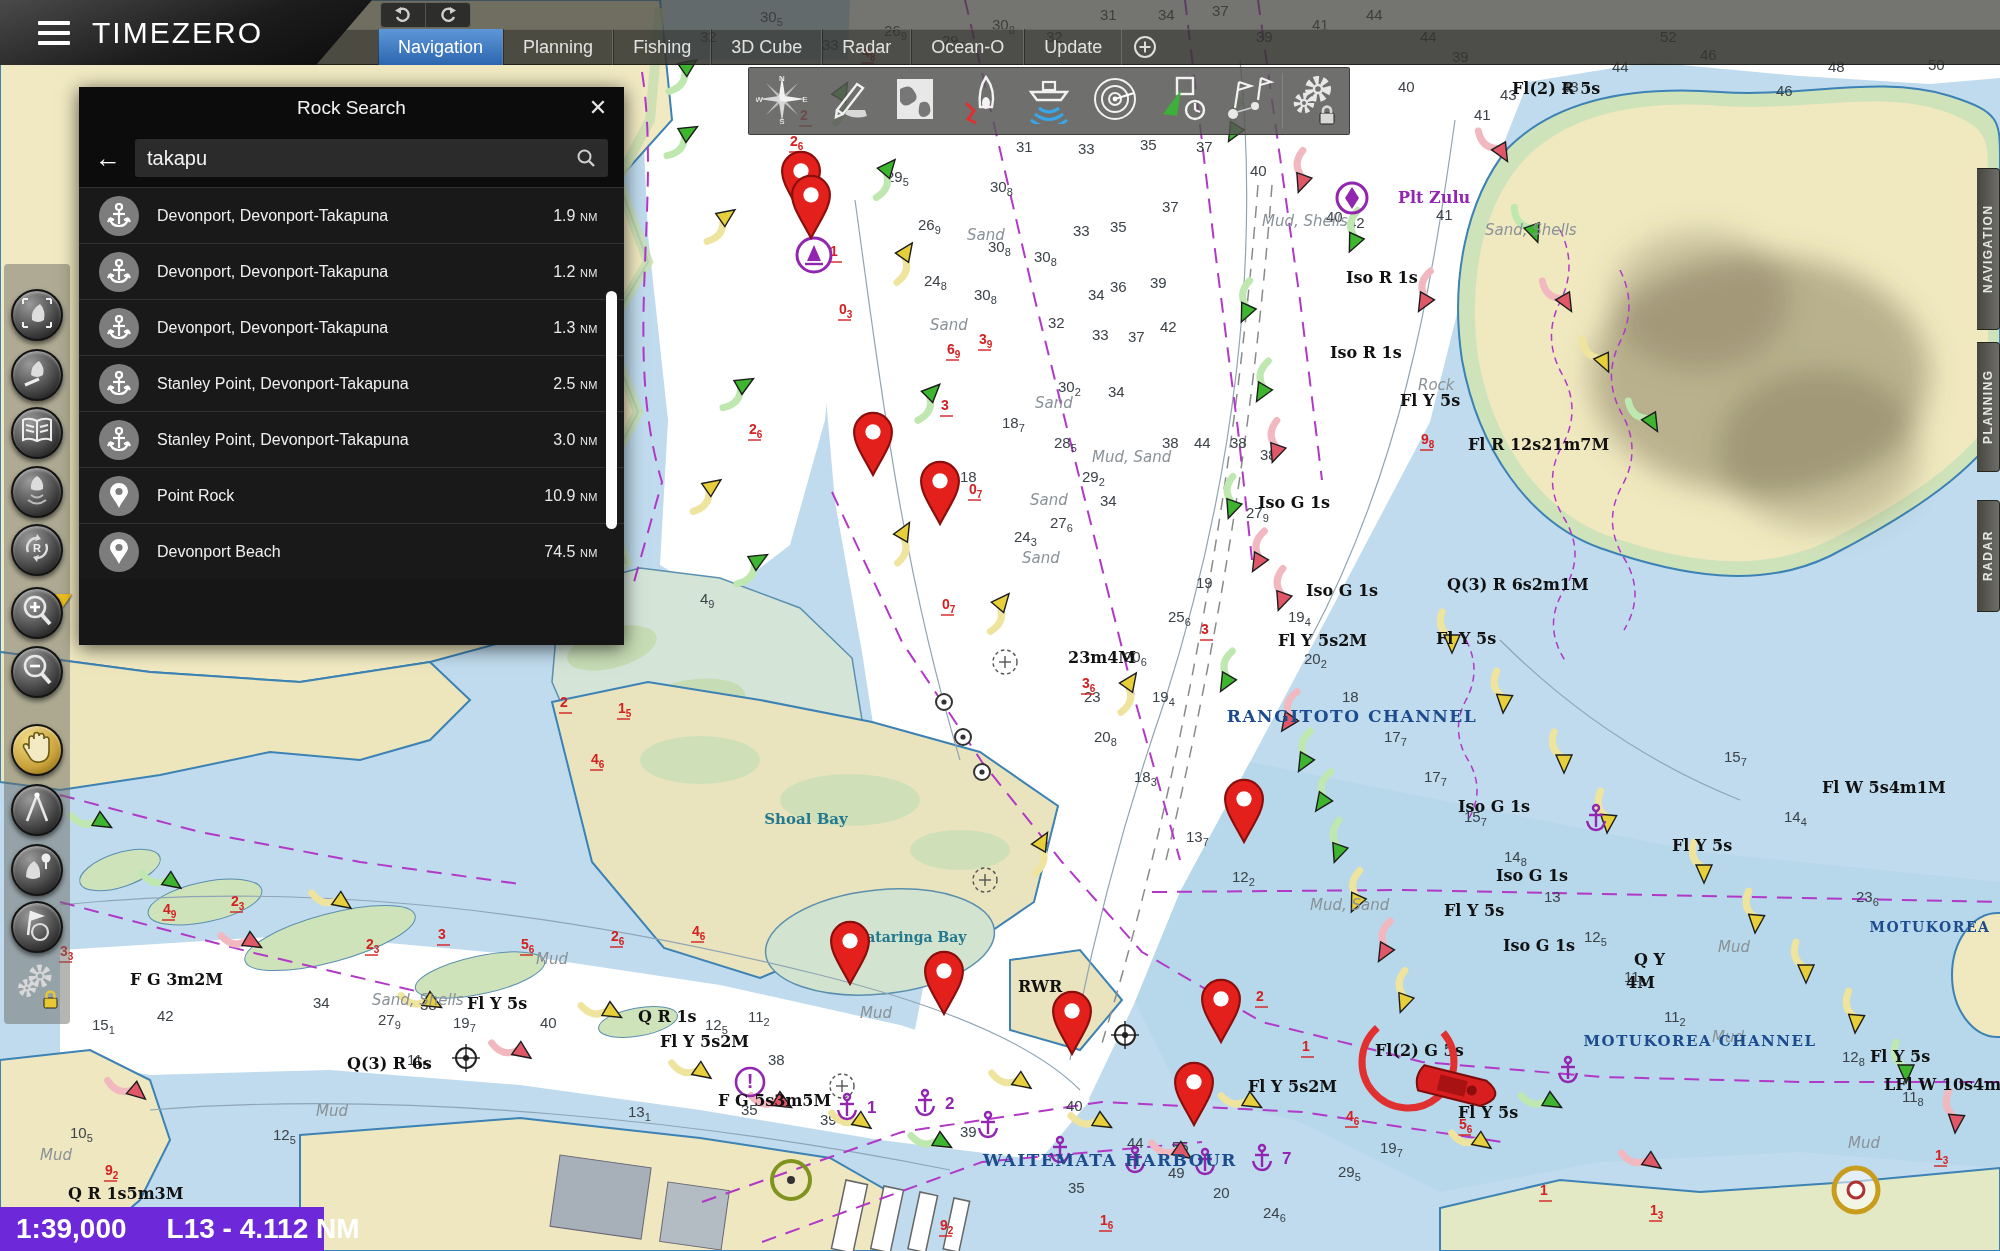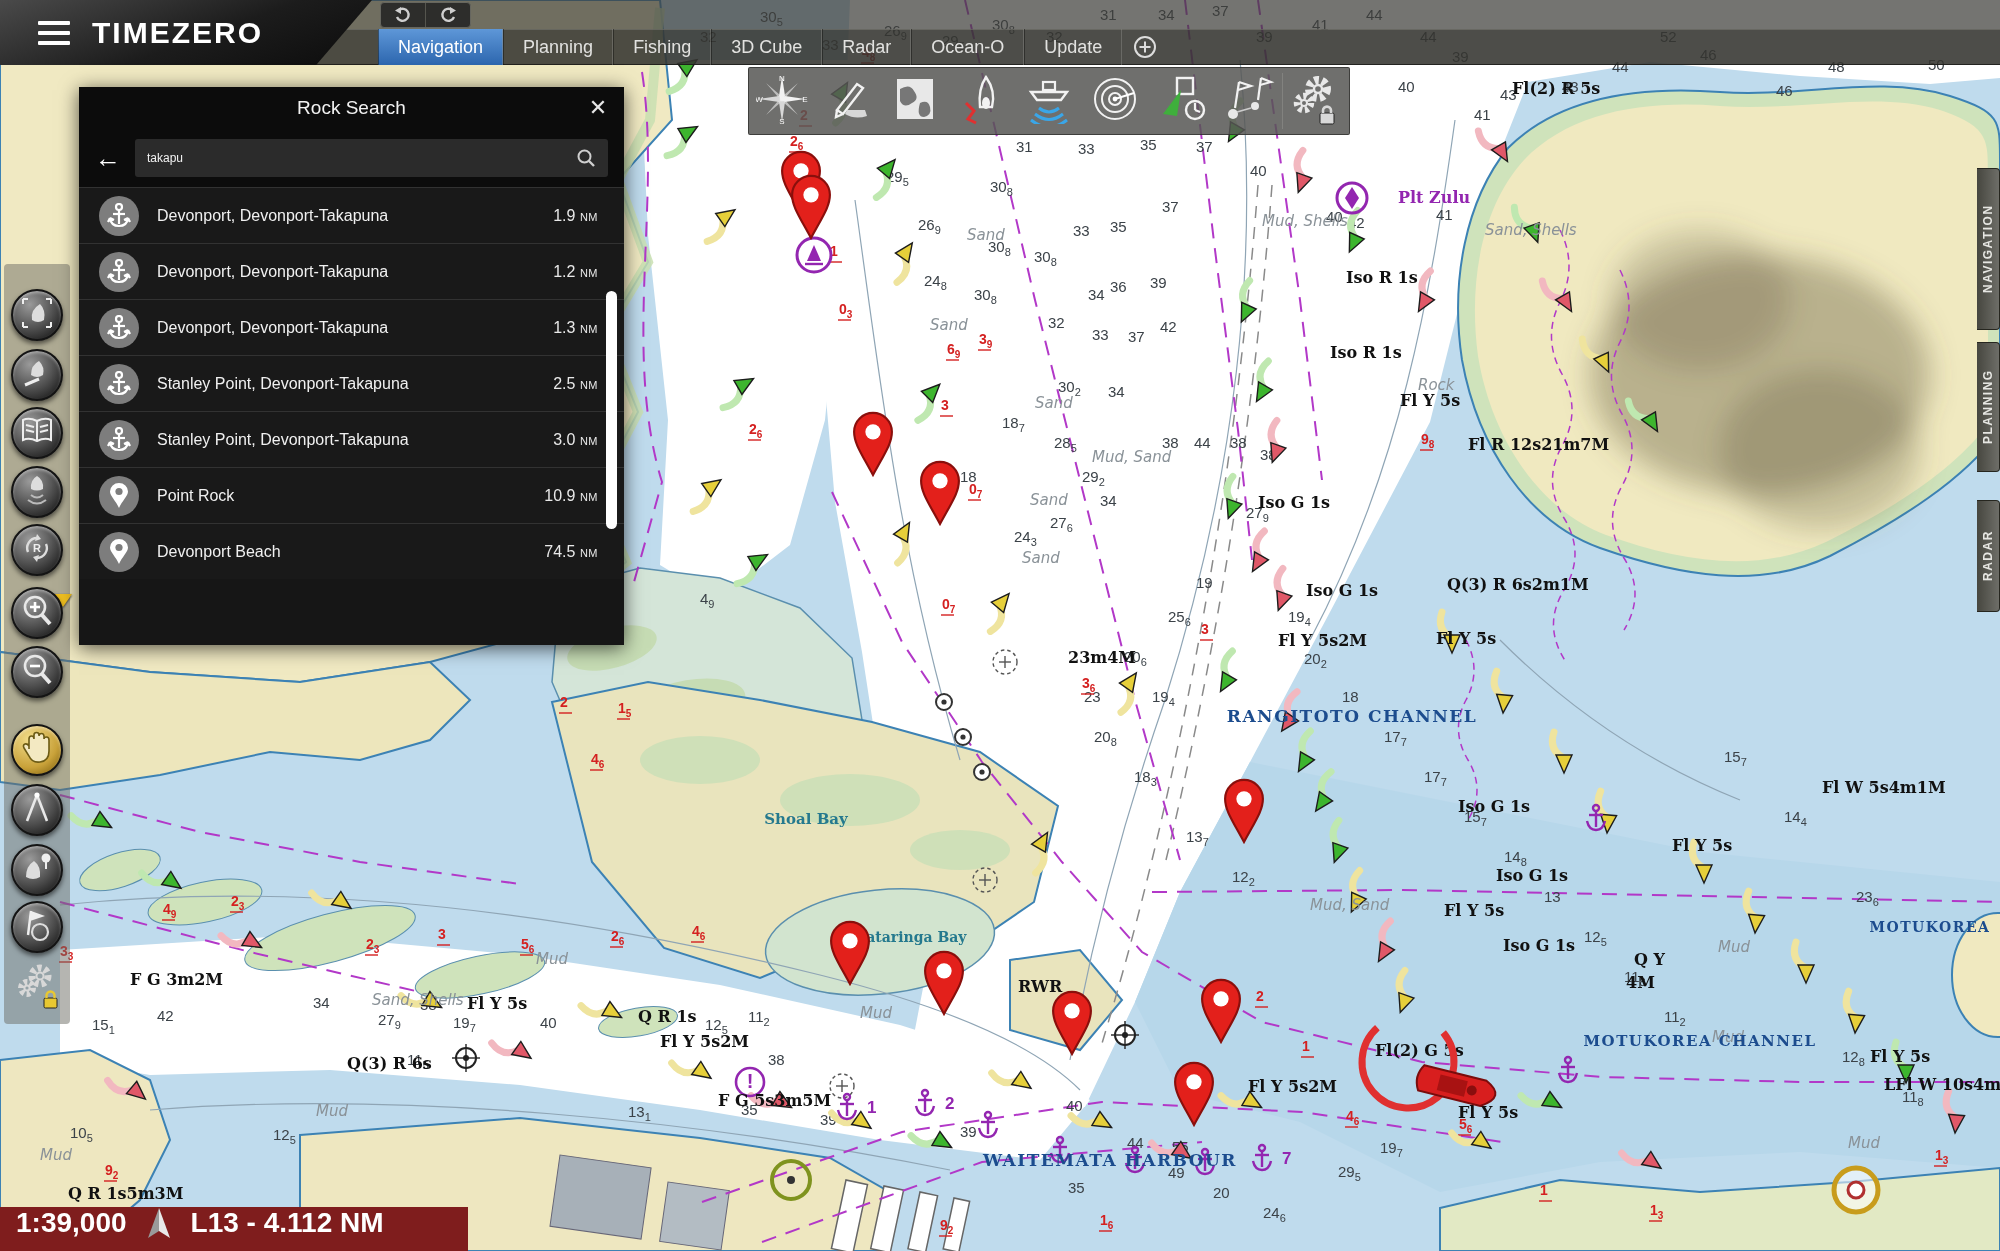--- a/index.html
+++ b/index.html
@@ -11,21 +11,21 @@
   .topbar{position:absolute;left:0;top:0;width:2000px;height:65px;z-index:30;}
   .tb-band1{position:absolute;left:0;top:0;width:2000px;height:29px;background:rgba(62,62,58,.72);}
   .tb-band2{position:absolute;left:0;top:29px;width:2000px;height:36px;background:rgba(52,52,48,.88);
     border-top:1px solid rgba(130,130,125,.5);border-bottom:1px solid rgba(25,25,22,.8);box-sizing:border-box;}
   .logo{position:absolute;left:0;top:0;width:372px;height:65px;
     background:linear-gradient(160deg,#4a4a4a 0%,#1c1c1c 55%,#0c0c0c 100%);
     clip-path:polygon(0 0,100% 0,85% 100%,0 100%);
     display:flex;align-items:center;gap:22px;padding-left:38px;box-sizing:border-box;}
   .burger{display:flex;flex-direction:column;gap:6px;cursor:pointer;}
   .burger div{width:32px;height:4px;background:#fff;border-radius:1px;}
-  .logo-title{color:#fff;font-size:30px;font-weight:bold;letter-spacing:2px;}
+  .logo-title{color:#fff;font-size:30px;font-weight:normal;letter-spacing:2px;}
   .undoredo{position:absolute;left:380px;top:2px;display:flex;background:#2d2d2b;
     border:1px solid #66665f;border-radius:4px;overflow:hidden;}
   .ur-btn{width:44px;height:24px;display:flex;align-items:center;justify-content:center;border-right:1px solid #55554e;}
   .ur-btn:last-child{border-right:none;}
   .tabs{position:absolute;left:378px;top:29px;height:36px;display:flex;align-items:stretch;}
   .tab{padding:0 19px;display:flex;align-items:center;font-size:18px;color:#e2e2e0;
     border-right:1px solid rgba(140,140,135,.45);border-left:1px solid rgba(20,20,18,.5);cursor:pointer;white-space:nowrap;}
   .tab.active{background:linear-gradient(#5e97d8,#2c66ae);color:#fff;}
   .tab-add{width:46px;display:flex;align-items:center;justify-content:center;color:#ddd;cursor:pointer;}
 
@@ -39,21 +39,21 @@
   
   .search-panel{position:absolute;left:79px;top:87px;width:545px;height:558px;z-index:40;
     background:#161616;box-shadow:0 3px 18px rgba(0,0,0,.65);}
   .sp-header{height:42px;position:relative;display:flex;align-items:center;justify-content:center;
     background:#0c0c0c;color:#f2f2f2;font-size:19px;}
   .sp-close{position:absolute;right:10px;top:5px;width:32px;height:32px;display:flex;align-items:center;
     justify-content:center;color:#e8e8e8;font-size:22px;cursor:pointer;}
   .sp-searchrow{height:58px;display:flex;align-items:center;background:#0c0c0c;padding:0 16px;gap:14px;box-sizing:border-box;}
   .sp-back{color:#fff;font-size:26px;cursor:pointer;line-height:1;}
   .sp-input{flex:1;height:38px;background:#2b2b2b;border-radius:3px;display:flex;align-items:center;
-    padding:0 12px;color:#f2f2f2;font-size:12px;cursor:text;}
+    padding:0 12px;color:#f2f2f2;font-size:20px;cursor:text;}
   .sp-input span{flex:1;}
   .sp-list{position:relative;background:#191919;}
   .sp-row{height:56px;display:flex;align-items:center;padding:0 26px 0 20px;gap:18px;
     border-top:1px solid #323232;cursor:pointer;box-sizing:border-box;}
   .sp-ico{width:40px;height:40px;border-radius:50%;background:#7d7d7d;display:flex;
     align-items:center;justify-content:center;flex:none;}
   .sp-label{flex:1;color:#f0f0f0;font-size:16px;}
   .sp-dist{color:#e8e8e8;font-size:16px;}
   .sp-dist small{font-size:11px;letter-spacing:.5px;}
   .sp-scroll{position:absolute;right:7px;top:104px;width:11px;height:238px;background:#fdfdfd;border-radius:6px;cursor:pointer;}
@@ -73,22 +73,22 @@
     align-items:center;justify-content:center;cursor:pointer;}
 
   
   .rtab{position:absolute;right:0;width:23px;z-index:25;cursor:pointer;
     background:linear-gradient(90deg,#6e6e68,#46463f);border:1px solid #26261f;border-right:none;
     border-radius:4px 0 0 4px;color:#e6e6e2;font-size:12px;font-weight:bold;letter-spacing:1.5px;
     writing-mode:vertical-rl;transform:rotate(180deg);display:flex;align-items:center;justify-content:center;
     box-sizing:border-box;}
 
   
-  .statusbar{position:absolute;left:0;bottom:0;width:468px;height:44px;background:#7f1d1d;z-index:30;
-    display:flex;gap:20px;padding:0 16px;box-sizing:border-box;
+  .statusbar{position:absolute;left:0;bottom:0;width:324px;height:44px;background:#6d28d9;z-index:30;
+    display:flex;align-items:center;gap:20px;padding:0 16px;box-sizing:border-box;
     color:#fff;font-weight:bold;font-size:28px;}
   .sb-scale{flex:none;}
   .sb-range{flex:none;}
 </style>
 </head>
 <body>
 
 <div class="screen">
 
   <svg id="chart" width="2000" height="1251" viewBox="0 0 2000 1251">

